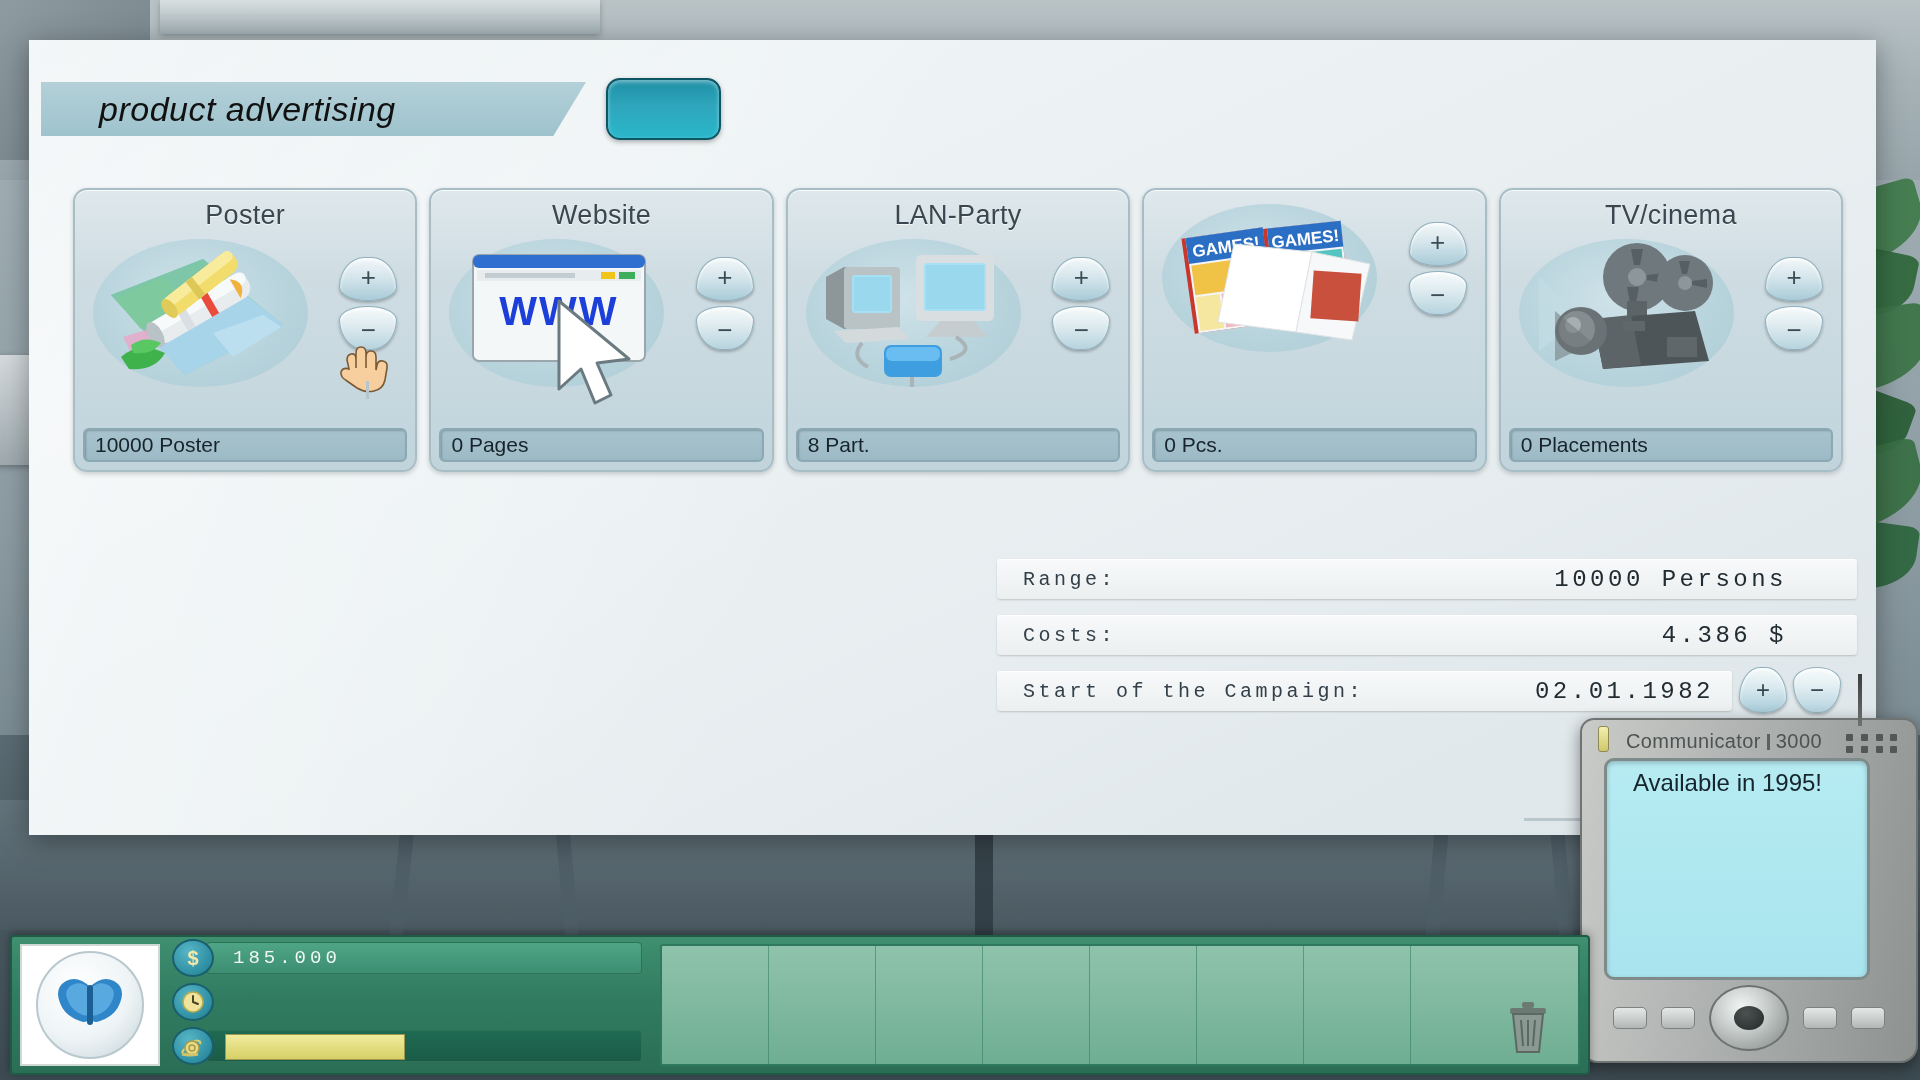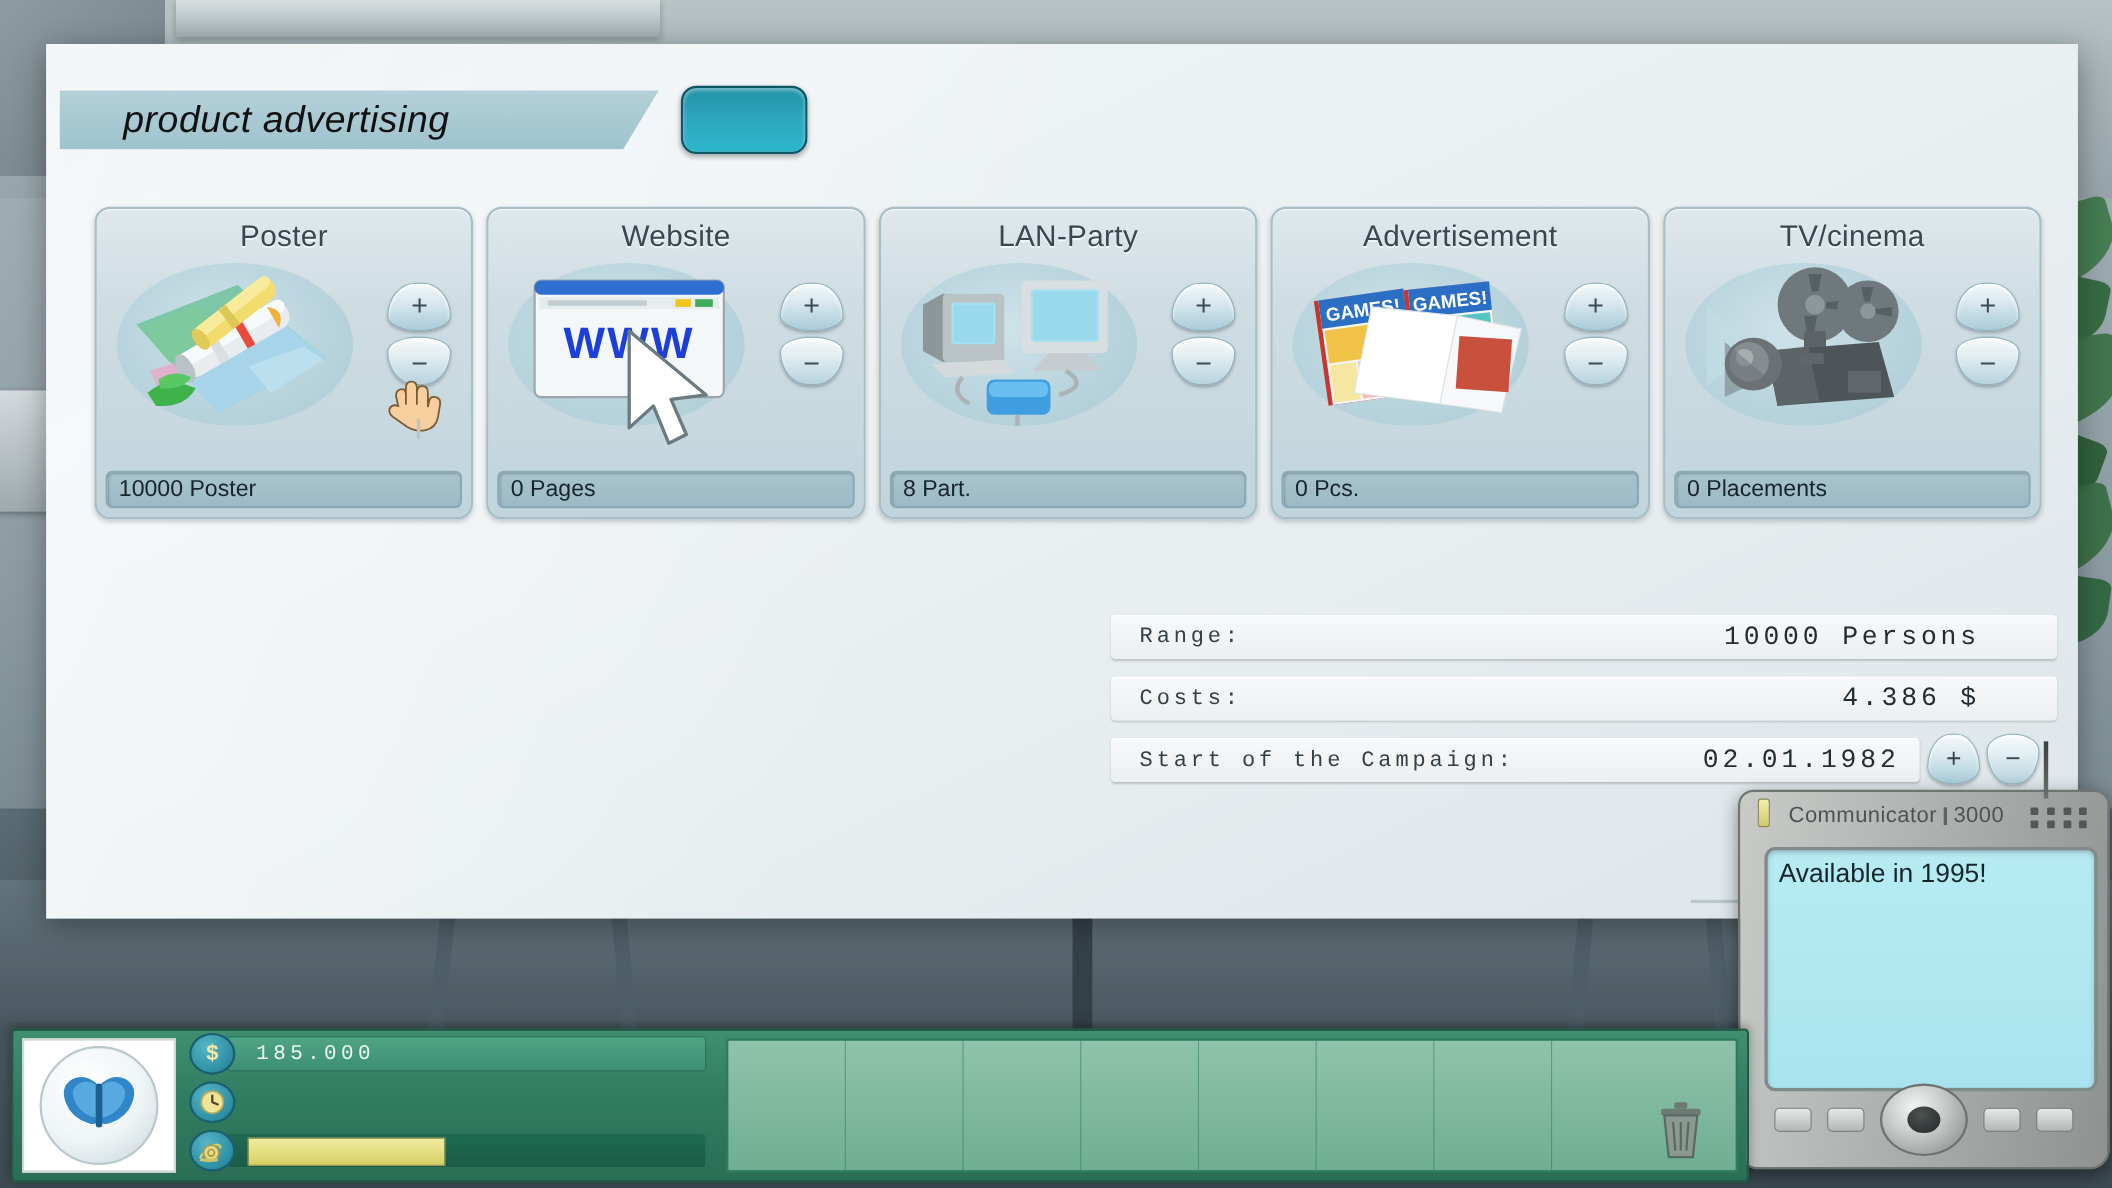--- a/index.html
+++ b/index.html
@@ -58,21 +58,21 @@
   .leaf{ position:absolute; background:#2f6b3f; border-radius:60% 10% 60% 10%; opacity:.95;}
   .l1{ right:0px; top:0px; width:110px; height:70px; transform:rotate(-16deg); background:#417a4c;}
   .l2{ right:10px; top:55px; width:118px; height:72px; transform:rotate(12deg); background:#31683d;}
   .l3{ right:-5px; top:120px; width:124px; height:80px; transform:rotate(-8deg); background:#3d7448;}
   .l4{ right:15px; top:195px; width:110px; height:70px; transform:rotate(20deg); background:#2b5f37;}
   .l5{ right:0px; top:260px; width:120px; height:76px; transform:rotate(-14deg); background:#3a7045;}
   .l6{ right:8px; top:330px; width:112px; height:70px; transform:rotate(8deg); background:#2f6640;}
 
   
   #panel{
-    position:absolute; left:42px; top:40px; width:1847px; height:795px;
+    position:absolute; left:29px; top:40px; width:1847px; height:795px;
     background:linear-gradient(155deg,#e6edf0 0%, #eef3f5 22%, #e9eff1 55%, #dde5e9 100%);
     box-shadow:0 6px 26px rgba(0,0,0,.35);
   }
   #panel:before{
     content:""; position:absolute; left:0; top:0; width:100%; height:100%;
     background:linear-gradient(110deg, rgba(255,255,255,.55) 0%, rgba(255,255,255,0) 45%);
     pointer-events:none;
   }
 
   
@@ -228,25 +228,25 @@
     font-family:"Liberation Sans", sans-serif;
     display:flex; align-items:center; gap:6px;
   }
   .comm-title .sep{ display:inline-block; width:3px; height:16px; background:#5d6261;}
   .comm-dots{
     position:absolute; right:16px; top:14px; width:54px;
     display:grid; grid-template-columns:repeat(4,1fr); gap:5px;
   }
   .comm-dots i{ width:7px; height:7px; background:#535857; border-radius:1px; display:block;}
   .comm-screen{
-    position:absolute; left:22px; top:50px; width:303px; height:222px;
+    position:absolute; left:22px; top:38px; width:266px; height:222px;
     background:linear-gradient(180deg,#b6ebf2,#a9e4ee);
     border:3px solid #7f8b8a; border-radius:10px;
     box-shadow:inset 0 2px 5px rgba(0,0,0,.22);
-    padding:8px 10px;
+    padding:8px 26px;
   }
   .comm-msg{ font-size:24px; color:#16242b; font-family:"Liberation Sans", sans-serif;}
   .comm-controls{
     position:absolute; left:0; bottom:8px; width:100%; height:70px;
     display:flex; align-items:center; justify-content:center; gap:14px;
   }
   .comm-btn{
     width:34px; height:22px; border-radius:5px;
     background:linear-gradient(180deg,#e5e8e6,#b2b7b5);
     border:1px solid #7d8280; cursor:pointer;
@@ -464,21 +464,20 @@
           </div>
           <div class="step minus">
             <span>−</span>
           </div>
         </div>
       </div>
       <div class="counter">8 Part.</div>
     </div>
 
     <div class="card">
-      <div class="card-title">Advertisement</div>
       <div class="card-body">
         <div class="icon-disc"></div>
         <svg class="art" viewBox="0 0 218 158">
           <g transform="rotate(-8 70 70)">
             <rect x="24" y="34" width="82" height="96" fill="#c9372c"></rect>
             <rect x="28" y="34" width="78" height="96" fill="#f3f5f6"></rect>
             <rect x="28" y="34" width="78" height="26" fill="#2b6fc4"></rect>
             <text x="67" y="54" font-family="Liberation Sans, sans-serif" font-size="17" font-weight="bold" fill="#ffffff" text-anchor="middle">GAMES!</text>
             <rect x="30" y="62" width="74" height="30" fill="#f0c246"></rect>
             <rect x="30" y="94" width="24" height="34" fill="#f6e7a0"></rect>

